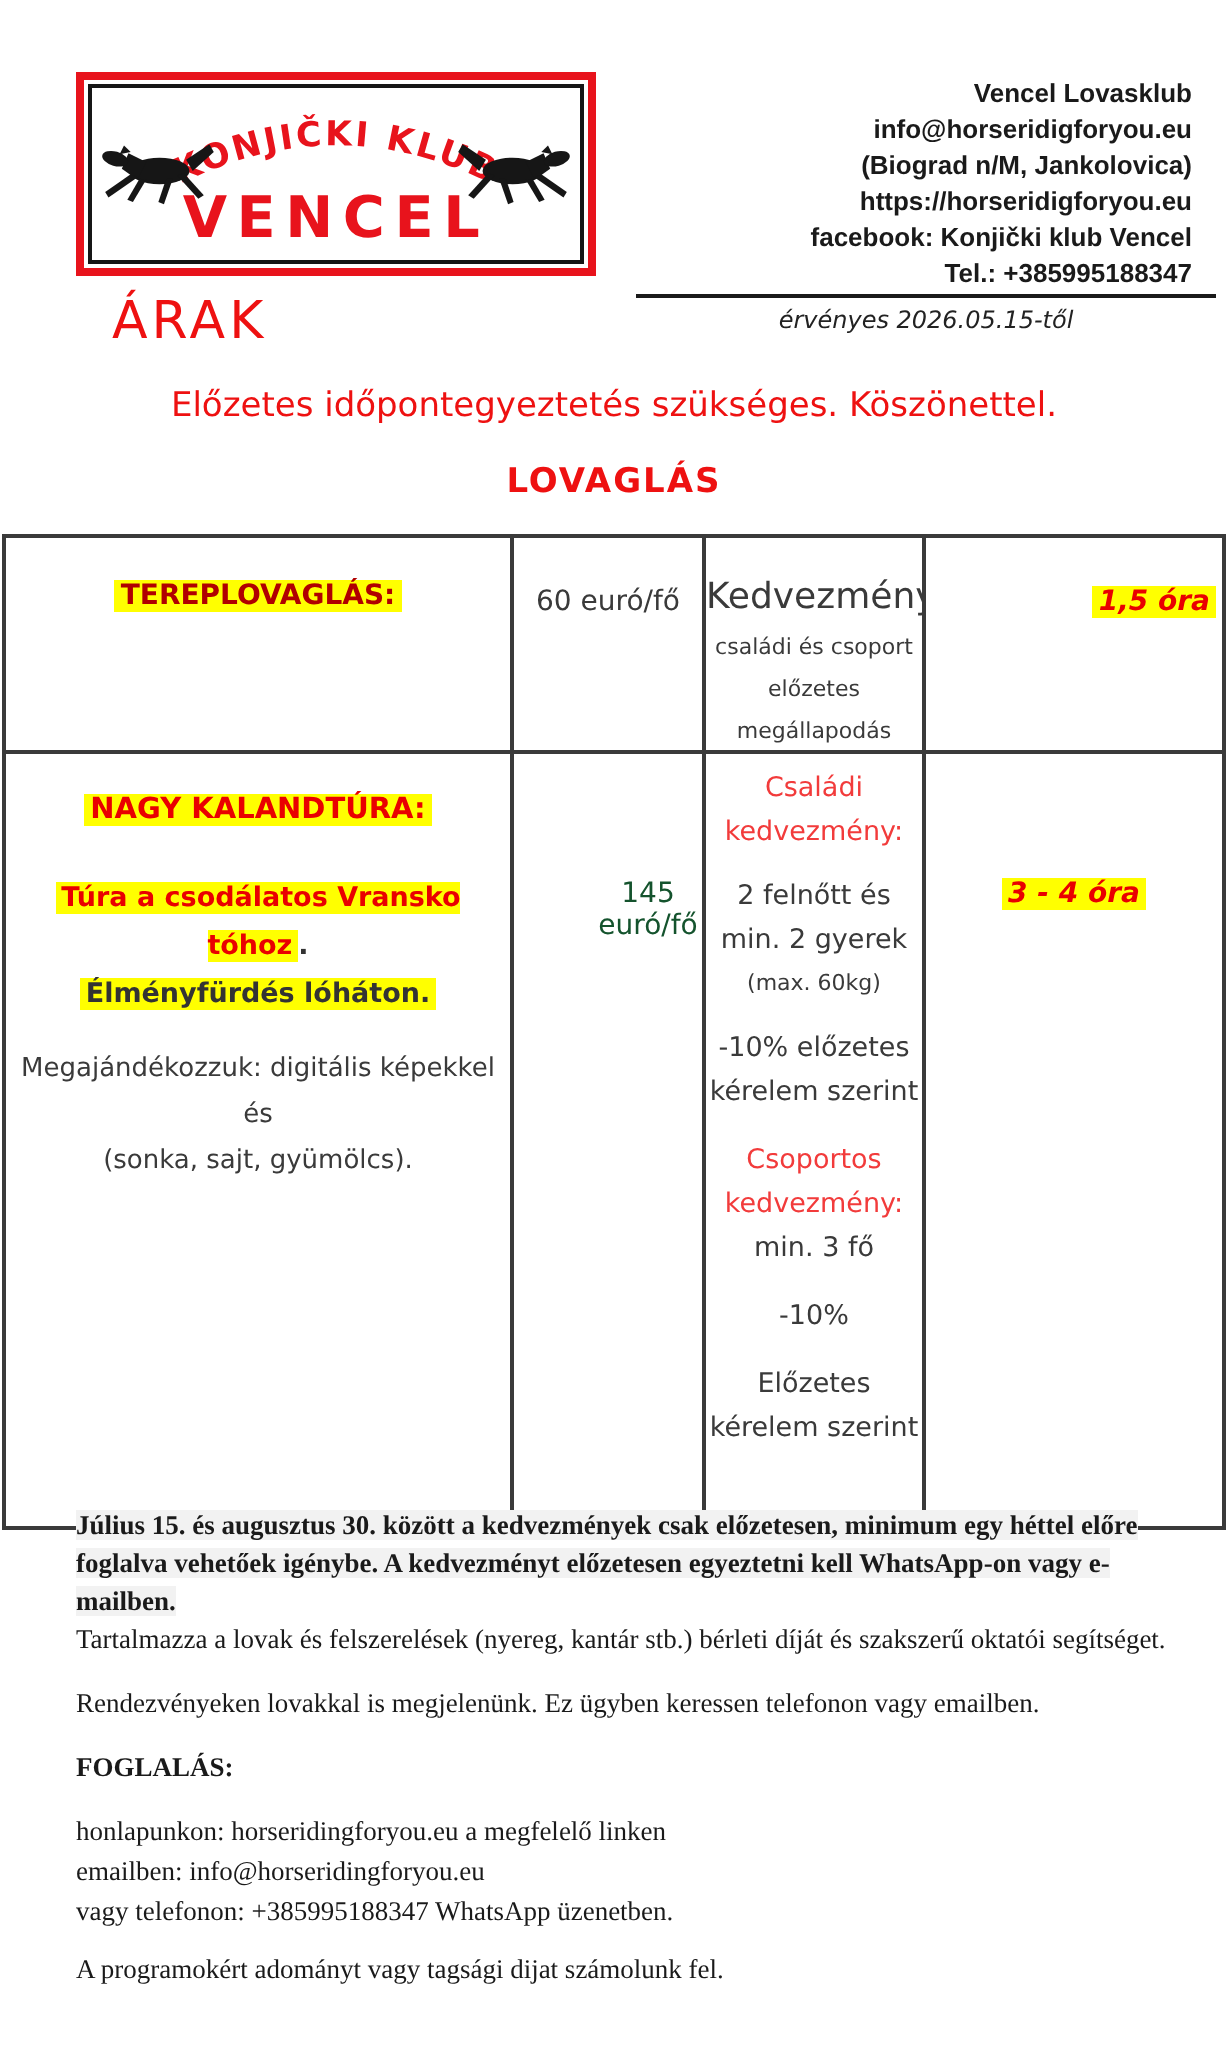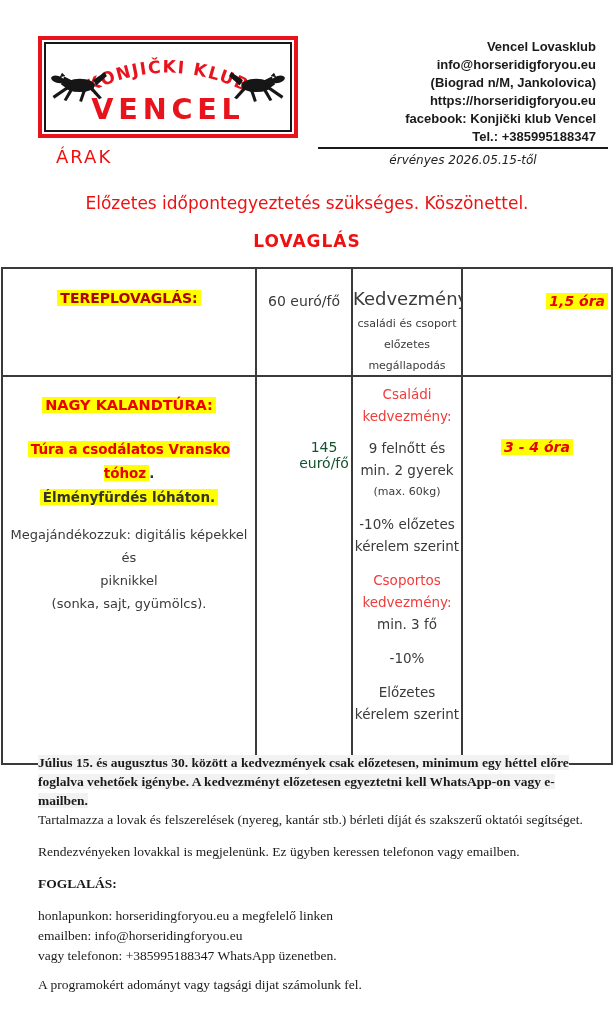--- a/index.html
+++ b/index.html
@@ -15,21 +15,21 @@
   
   .contact{position:absolute;top:38px;right:18px;text-align:right;
            font-family:"Liberation Sans",sans-serif;font-weight:bold;
            font-size:13px;line-height:18px;color:#1a1a1a;}
 
   .rule{position:absolute;left:318px;top:147px;width:290px;border-top:2px solid #1a1a1a;}
   .valid{position:absolute;left:318px;top:153px;width:290px;text-align:center;
          font-style:italic;font-size:12px;color:#222;}
 
   
-  .arak{position:absolute;left:56px;top:146px;font-size:18px;letter-spacing:2px;color:#ee1111;}
+  .arak{position:absolute;left:56px;top:146px;font-size:26px;letter-spacing:2px;color:#ee1111;}
   .notice{position:absolute;left:0;top:193px;width:100%;text-align:center;
           font-size:17px;color:#ee1111;}
   .lovaglas{position:absolute;left:0;top:231px;width:100%;text-align:center;
             font-size:17px;font-weight:bold;letter-spacing:1px;color:#ee1111;}
 
   
   .ptable{position:absolute;left:1px;top:267px;width:612px;height:498px;box-sizing:border-box;
           border:2px solid #3a3a3a;display:grid;
           grid-template-columns:254px 96px 110px auto;grid-template-rows:108px auto;
           background:#fff;}
@@ -141,33 +141,32 @@
 
     <div class="cell r2c1">
       <div class="tname"><span class="hl redtxt">NAGY KALANDTÚRA:</span></div>
       <div class="sp24"></div>
       <div class="tagline">
         <span class="hl redtxt">Túra a csodálatos Vransko tóhoz</span><span>.</span>
       </div>
       <div class="tagline"><span class="hl">Élményfürdés lóháton.</span></div>
       <div class="sp14"></div>
       <div class="desc">Megajándékozzuk: digitális képekkel és</div>
-      <div class="desc">piknikkel</div>
       <div class="desc">(sonka, sajt, gyümölcs).</div>
     </div>
 
     <div class="cell r2c2">
       <span>145 euró/fő</span>
     </div>
 
     <div class="cell r2c3">
       <div class="softred">Családi</div>
       <div class="softred">kedvezmény:</div>
       <div class="sp10"></div>
-      <div>9 felnőtt és</div>
+      <div>2 felnőtt és</div>
       <div>min. 2 gyerek</div>
       <div class="small">(max. 60kg)</div>
       <div class="sp10"></div>
       <div>-10% előzetes</div>
       <div>kérelem szerint</div>
       <div class="sp12"></div>
       <div class="softred">Csoportos</div>
       <div class="softred">kedvezmény:</div>
       <div>min. 3 fő</div>
       <div class="sp12"></div>

